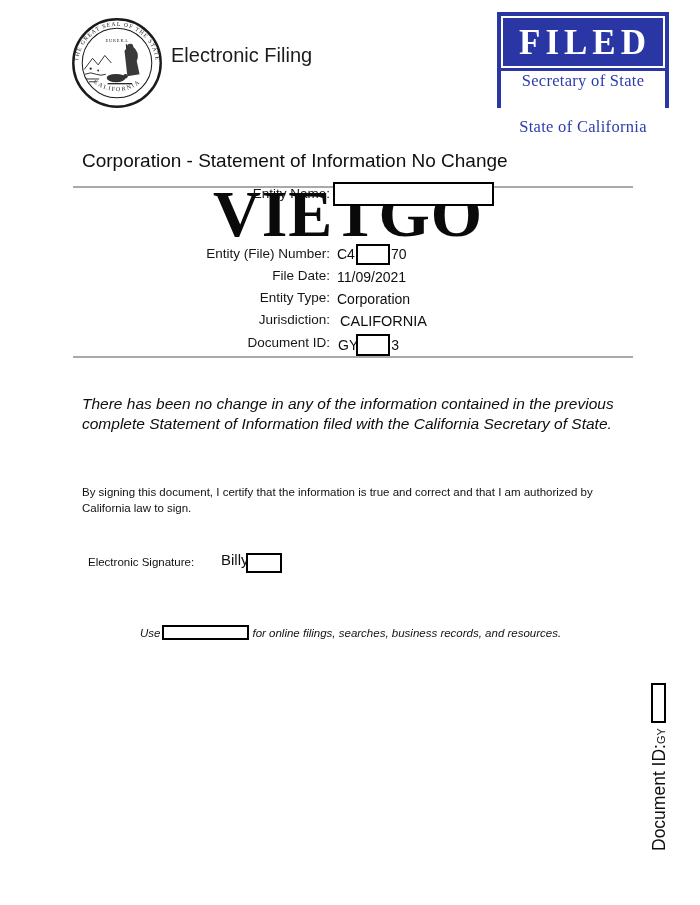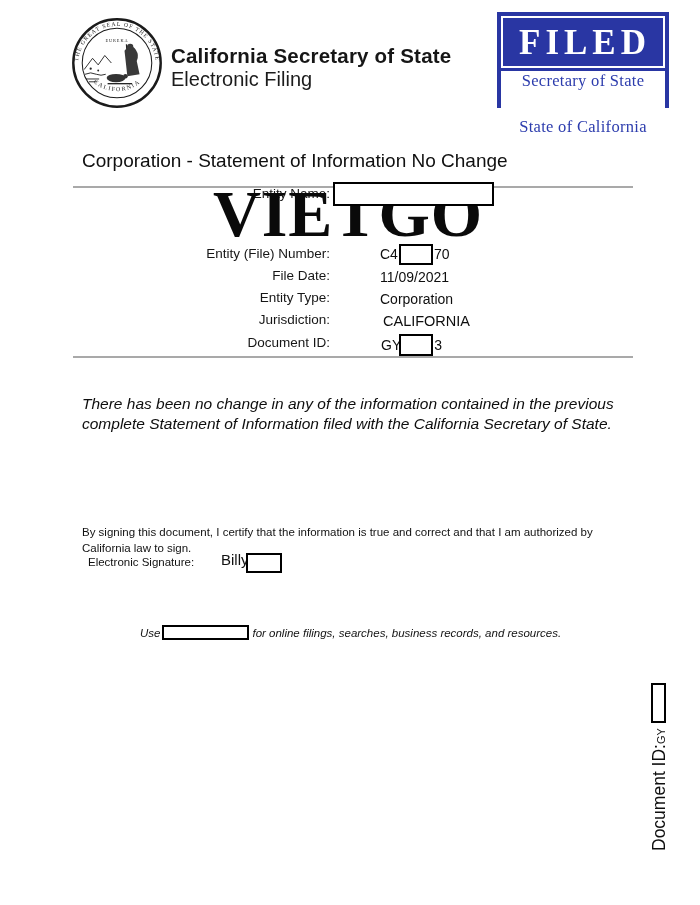--- a/index.html
+++ b/index.html
@@ -39,39 +39,39 @@
     font-family:"Liberation Serif", serif; font-size:16.5px; line-height:1.17;
     color:#2c3cad; letter-spacing:.3px;
   }
 
   
   .doc-title { left:82px; top:150px; font-size:19px; color:#101010; }
   .hr { left:73px; width:560px; height:0; border-top:2px solid #a9a9a9; }
   .hr1 { top:186px; } .hr2 { top:356px; }
 
   .lbl { left:60px; width:270px; text-align:right; font-size:13.5px; color:#161616; z-index:1; }
-  .val { font-size:14px; color:#0e0e0e; z-index:1;margin-left:43px; }
+  .val { font-size:14px; color:#0e0e0e; z-index:1; }
 
   .watermark {
     left:213px; top:181px; z-index:2;
     font-family:"Liberation Serif", serif; font-weight:bold;
     font-size:66px; line-height:1; letter-spacing:1px; color:#0a0a0a;
   }
   .rbox { background:#fff; border:2px solid #000; }
   .rbox-entity { left:333px; top:182px; width:161px; height:24px; z-index:3; }
   .rbox-inline {
     display:inline-block; background:#fff; border:2px solid #000;
     vertical-align:middle; transform:translateY(-1px); margin:0 1px;
   }
 
   .para-italic {
     left:82px; top:394px; font-size:15.5px; font-style:italic;
     line-height:1.26; color:#0e0e0e;
   }
-  .small-print { left:82px; top:485px; font-size:11.5px; line-height:1.35; color:#121212;margin-top:40px; }
+  .small-print { left:82px; top:485px; font-size:11.5px; line-height:1.35; color:#121212; }
 
   .sig-label { left:82px; top:556px; font-size:11.5px;margin-left:6px; }
   .sig-value { left:221px; top:551px; font-size:15px; }
   .rbox-sig { left:246px; top:553px; width:36px; height:20px; }
 
   .footer-line { left:140px; top:626px; font-size:11.5px; font-style:italic; color:#121212; }
   .rbox-footer { display:inline-block; width:87px; height:15px; background:#fff;
     border:2px solid #000; vertical-align:middle; margin:0 3px 0 2px; transform:translateY(-1px); }
 
   
@@ -108,21 +108,20 @@
     <path d="M60,30 l2,32" stroke-width="1.2"></path>
     <path d="M58,37 q7,-9 12,-1 q4,6 1,12 l3,14 -13,2 z" fill="#3a3a3a" stroke="none"></path>
     <circle cx="64" cy="33" r="3.4" fill="#3a3a3a" stroke="none"></circle>
     <ellipse cx="49" cy="66" rx="10" ry="4.4" fill="#333" stroke="none"></ellipse>
     <circle cx="59" cy="64" r="2.4" fill="#333" stroke="none"></circle>
     <path d="M40,72 h26" stroke-width="1.4"></path>
   </g>
 </svg>
 
 <div class="abs agency">
-  <div class="agency-title">California Secretary of State</div>
   <div class="agency-sub">Electronic Filing</div>
 </div>
 
 <div class="abs stamp">
   <div class="stamp-top">
     <span class="stamp-word">FILED</span>
   </div>
   <div class="stamp-bottom">
     <span class="stamp-line">Secretary of State</span>
     <span class="stamp-line">State of California</span>

